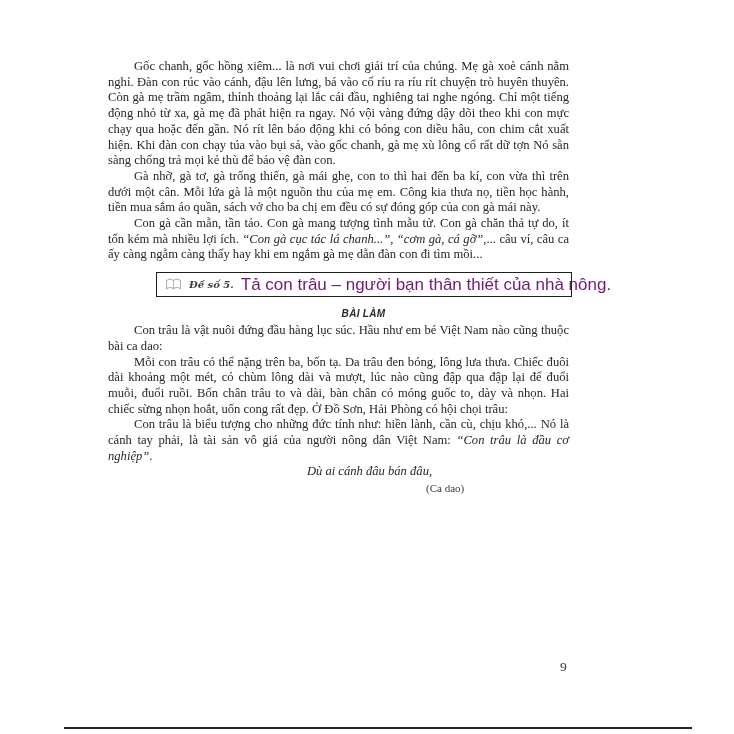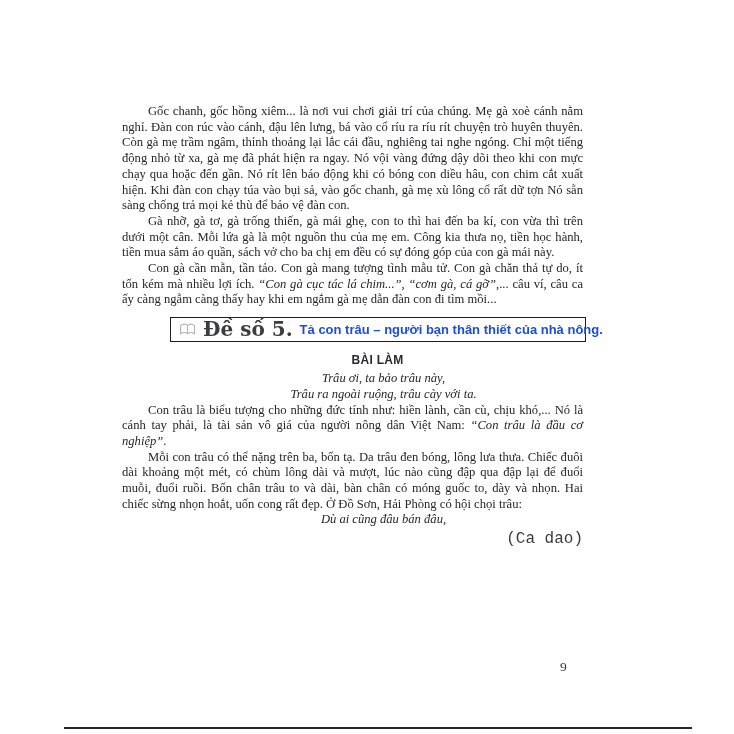--- a/index.html
+++ b/index.html
@@ -7,56 +7,56 @@
   body {
     background:#ffffff;
     position:relative;
     font-family:"Liberation Serif","DejaVu Serif",serif;
     overflow:hidden;
   }
   .page {
     position:absolute; inset:0; background:#ffffff; overflow:hidden;
   }
   .column {
-    position:absolute; left:122px; top:59px; width:461px; color:#26262b;margin-top:45px;
+    position:absolute; left:108px; top:59px; width:461px; color:#26262b;
   }
   p.para {
     font-size:12.6px; line-height:15.7px; text-align:justify;
     text-indent:26px; color:#26262b;
   }
   p.para i { font-style:italic; }
   .verse {
     font-size:12.6px; line-height:15.7px; font-style:italic;
     text-align:center; margin-left:62px; color:#26262b;
   }
   .attribution {
-    font-family:Liberation Mono, monospace;
-    font-size:16px; margin-left:318px; margin-top:2px; color:#3a3a3e;text-align:right;
+    font-family:Liberation Serif, serif;
+    font-size:11px; margin-left:318px; margin-top:2px; color:#3a3a3e;
   }
   .topic-box {
     display:flex; align-items:center;
     border:1.5px solid #1e1e22;
     margin:9px -3px 0 48px;
     padding:3px 8px 4px;
     height:25px;
     background:#ffffff;
   }
   .topic-label {
     font-family:"DejaVu Serif","Liberation Serif",serif;
-    font-weight:bold; font-size:20px;
+    font-style:italic; font-weight:bold; font-size:10px;
     color:#3c3c44; margin:0 7px; white-space:nowrap;
   }
   .topic-title {
     font-family:"Liberation Sans","DejaVu Sans",sans-serif;
-    font-weight:bold; font-size:13px; color:#1d4ed8;
+    font-weight:normal; font-size:17px; color:#701a75;
     white-space:nowrap; padding-top:1px;
   }
   .bai-lam {
     font-family:"Liberation Sans","DejaVu Sans",sans-serif;
-    font-weight:bold; font-size:12px;
+    font-weight:bold; font-style:italic; font-size:10px;
     text-align:center; margin:11px 0 4px 50px;
     color:#2a2a2e; letter-spacing:0.3px;
   }
   .page-number {
     position:absolute; left:560px; top:659px;
     font-size:13.5px; color:#333338;
   }
   .bottom-edge {
     position:absolute; left:64px; top:727px; width:628px; height:2px;
     background:#26262a;
@@ -66,45 +66,42 @@
 </style>
 </head>
 <body>
 
 <div class="page">
   <div class="column">
 
     <div id="blocks-top">
         <p class="para"><span>Gốc chanh, gốc hồng xiêm... là nơi vui chơi giải trí của chúng. Mẹ gà xoè cánh nằm nghỉ. Đàn con rúc vào cánh, đậu lên lưng, bá vào cổ ríu ra ríu rít chuyện trò huyên thuyên. Còn gà mẹ trầm ngâm, thỉnh thoảng lại lắc cái đầu, nghiêng tai nghe ngóng. Chỉ một tiếng động nhỏ từ xa, gà mẹ đã phát hiện ra ngay. Nó vội vàng đứng dậy dõi theo khi con mực chạy qua hoặc đến gần. Nó rít lên báo động khi có bóng con diều hâu, con chim cắt xuất hiện. Khi đàn con chạy túa vào bụi sả, vào gốc chanh, gà mẹ xù lông cổ rất dữ tợn Nó sẵn sàng chống trả mọi kẻ thù để bảo vệ đàn con.</span></p>
         <p class="para"><span>Gà nhỡ, gà tơ, gà trống thiến, gà mái ghẹ, con to thì hai đến ba kí, con vừa thì trên dưới một cân. Mỗi lứa gà là một nguồn thu của mẹ em. Công kia thưa nọ, tiền học hành, tiền mua sắm áo quần, sách vở cho ba chị em đều có sự đóng góp của con gà mái này.</span></p>
-        <p class="para"><span>Con gà cần mẫn, tần tảo. Con gà mang tượng tình mẫu tử. Con gà chăn thả tự do, ít tốn kém mà nhiều lợi ích. </span><i>“Con gà cục tác lá chim...”</i><span>, </span><i>“cơm gà, cá gỡ”</i><span>,... câu ví, câu ca ấy càng ngẫm càng thấy hay khi em ngắm gà mẹ dẫn đàn con đi tìm mồi...</span></p>
+        <p class="para"><span>Con gà cần mẫn, tần tảo. Con gà mang tượng tình mẫu tử. Con gà chăn thả tự do, ít tốn kém mà nhiều lợi ích. </span><i>“Con gà cục tác lá chanh...”</i><span>, </span><i>“cơm gà, cá gỡ”</i><span>,... câu ví, câu ca ấy càng ngẫm càng thấy hay khi em ngắm gà mẹ dẫn đàn con đi tìm mồi...</span></p>
       </div>
 
     <div class="topic-box">
       <span class="book-icon">
         <svg width="17" height="13" viewBox="0 0 22 16">
           <path d="M2 3 C5 0.6 8.6 0.6 11 3 C13.4 0.6 17 0.6 20 3 L20 13.5 C17 11.5 13.4 11.5 11 13.5 C8.6 11.5 5 11.5 2 13.5 Z" fill="none" stroke="#b3b1b5" stroke-width="1.4"></path>
           <line x1="11" y1="3" x2="11" y2="13.5" stroke="#b3b1b5" stroke-width="1.2"></line>
         </svg>
       </span>
       <span class="topic-label">Đề số 5.</span>
       <span class="topic-title">Tả con trâu – người bạn thân thiết của nhà nông.</span>
     </div>
 
     <div class="bai-lam">BÀI LÀM</div>
 
     <div id="blocks-bottom">
+        <p class="para"><span>Con trâu là vật nuôi đứng đầu hàng lục súc. Hầu như em bé Việt Nam nào cũng thuộc bài ca dao:</span></p>
+        <p class="para"><span>Mỗi con trâu có thể nặng trên ba, bốn tạ. Da trâu đen bóng, lông lưa thưa. Chiếc đuôi dài khoảng một mét, có chùm lông dài và mượt, lúc nào cũng đập qua đập lại để đuổi muỗi, đuổi ruồi. Bốn chân trâu to và dài, bàn chân có móng guốc to, dày và nhọn. Hai chiếc sừng nhọn hoắt, uốn cong rất đẹp. Ở Đồ Sơn, Hải Phòng có hội chọi trâu:</span></p>
+        <p class="para"><span>Con trâu là biểu tượng cho những đức tính như: hiền lành, cần cù, chịu khó,... Nó là cánh tay phải, là tài sản vô giá của người nông dân Việt Nam: </span><i>“Con trâu là đầu cơ nghiệp”</i><span>.</span></p>
         <div class="verse">
-          <div>Trâu ơi, ta bảo trâu này,</div>
-          <div>Trâu ra ngoài ruộng, trâu cày với ta.</div>
-        </div>
-        <p class="para"><span>Con trâu là biểu tượng cho những đức tính như: hiền lành, cần cù, chịu khó,... Nó là cánh tay phải, là tài sản vô giá của người nông dân Việt Nam: </span><i>“Con trâu là đầu cơ nghiệp”</i><span>.</span></p>
-        <p class="para"><span>Mỗi con trâu có thể nặng trên ba, bốn tạ. Da trâu đen bóng, lông lưa thưa. Chiếc đuôi dài khoảng một mét, có chùm lông dài và mượt, lúc nào cũng đập qua đập lại để đuổi muỗi, đuổi ruồi. Bốn chân trâu to và dài, bàn chân có móng guốc to, dày và nhọn. Hai chiếc sừng nhọn hoắt, uốn cong rất đẹp. Ở Đồ Sơn, Hải Phòng có hội chọi trâu:</span></p>
-        <div class="verse">
-          <div>Dù ai cũng đâu bán đâu,</div>
+          <div>Dù ai cánh đâu bán đâu,</div>
         </div>
         <div class="attribution">(Ca dao)</div>
       </div>
 
   </div>
 
   <div class="page-number">9</div>
   <div class="bottom-edge"></div>
 </div>
 

